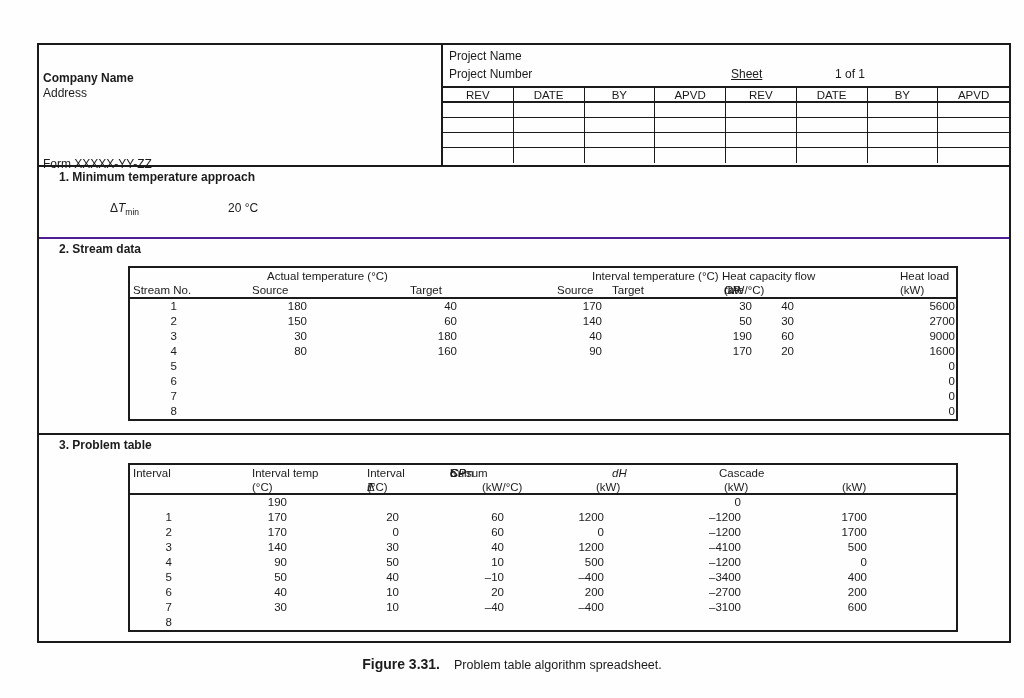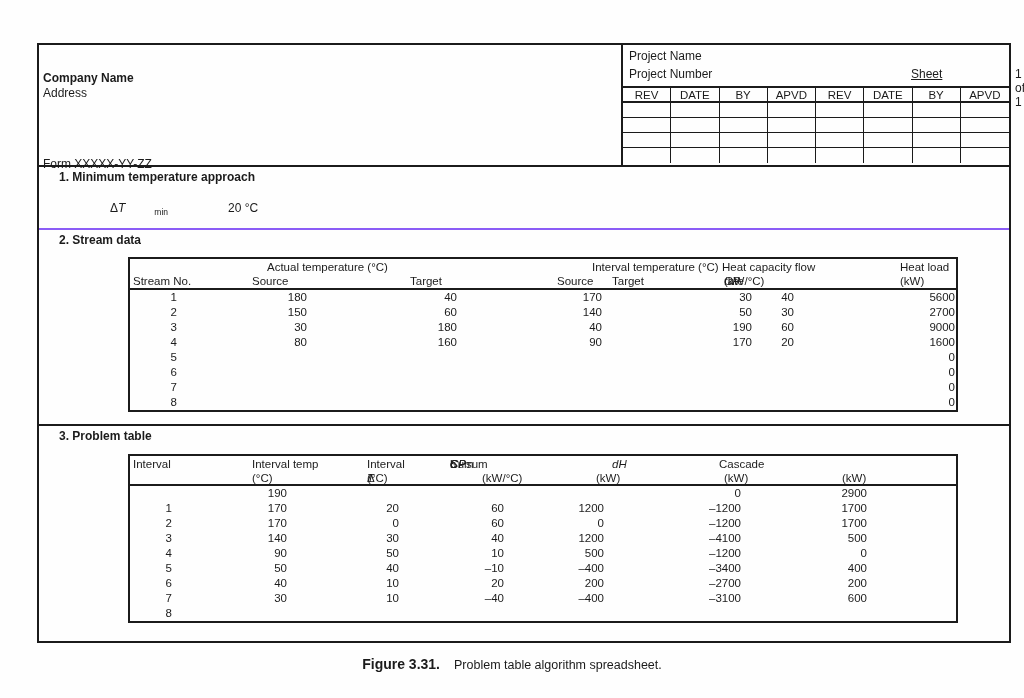--- a/index.html
+++ b/index.html
@@ -2,49 +2,49 @@
 <html><head>
 <meta charset="utf-8">
 <style>
   * { margin:0; padding:0; box-sizing:border-box; }
   html,body { background:#ffffff; }
   .page { position:relative; width:1024px; height:698px; background:#fefefe;
           font-family:"Liberation Sans","DejaVu Sans",sans-serif; color:#1b1b1b; }
   .frame { position:absolute; left:37px; top:43px; width:974px; height:600px;
            border:2px solid #1b1b1b; background:#fefefe; }
   .it { font-style:italic; }
-  .sub { font-size:8.5px; vertical-align:-3px;margin-left:29px; }
+  .sub { font-size:8.5px; vertical-align:-3px; }
   .nw { white-space:nowrap; }
 
   
   .hdr { position:relative; height:122px; border-bottom:2px solid #1b1b1b; }
   .hdr-left { position:absolute; left:0; top:8px; width:498px; height:122px; }
   .company { position:absolute; left:4px; top:18px; font-size:12px; font-weight:bold; }
   .address { position:absolute; left:4px; top:33px; font-size:12px; }
   .form-title { position:absolute; left:0; top:71px; width:460px; text-align:center;
                 font-size:12px; font-weight:bold; letter-spacing:.2px; }
   .form-number { position:absolute; left:4px; top:104px; font-size:12px; }
-  .hdr-right { position:absolute; right:0; top:0; width:388px; height:122px;
+  .hdr-right { position:absolute; right:0; top:0; width:568px; height:122px;
                border-left:2px solid #1b1b1b; font-size:12px; }
   .proj-name { position:absolute; left:6px; top:4px; }
   .proj-num  { position:absolute; left:6px; top:22px; }
   .sheet-label { position:absolute; left:288px; top:22px;text-decoration:underline; }
   .sheet-value { position:absolute; left:392px; top:22px; }
   .rev { position:absolute; left:0; right:0; top:41px; bottom:0; border-top:2px solid #1b1b1b; }
   .rev-head .rev-row { height:15px; border-bottom:2px solid #1b1b1b; }
   .rev-body .rev-row { height:15px; border-bottom:1px solid #1b1b1b; }
   .rev-body .rev-row:last-child { border-bottom:none; }
   .rev-row { display:grid; grid-template-columns:repeat(8,1fr); }
   .rev-row .cell { border-right:1px solid #1b1b1b; text-align:center;
                    font-size:11.5px; line-height:14px; overflow:hidden; }
   .rev-row .cell:last-child { border-right:none; }
 
   
   .sec { position:relative; }
-  .sec1 { height:63px;  border-bottom:2px solid #8b5cf6; }
+  .sec1 { height:72px;  border-bottom:2px solid #4c1d95; }
   .sec2 { height:196px; border-bottom:2px solid #1b1b1b; }
   .sec3 { height:209px; }
   .sec-title { position:absolute; left:20px; top:3px; font-size:12px; font-weight:bold; }
   .dtmin-label { position:absolute; left:71px; top:34px; font-size:12px; }
   .dtmin-value { position:absolute; left:189px; top:34px; font-size:12px; }
 
   
   .dtable { position:absolute; left:89px; width:830px; border:2px solid #1b1b1b; background:#fefefe; }
   .thead { position:relative; border-bottom:2px solid #1b1b1b; font-size:11.5px; }
   .thead span { position:absolute; white-space:nowrap; }
@@ -277,21 +277,20 @@
           <span class="r2" style="left:712px">(kW)</span>
         </div>
         <div>
             <div class="prob-row">
               <div class="cell c0"></div>
               <div class="cell c1">190</div>
               <div class="cell c2"></div>
               <div class="cell c3"></div>
               <div class="cell c4"></div>
               <div class="cell c5">0</div>
-              <div class="cell c6">2900</div>
             </div>
             <div class="prob-row">
               <div class="cell c0">1</div>
               <div class="cell c1">170</div>
               <div class="cell c2">20</div>
               <div class="cell c3">60</div>
               <div class="cell c4">1200</div>
               <div class="cell c5">–1200</div>
               <div class="cell c6">1700</div>
             </div>

